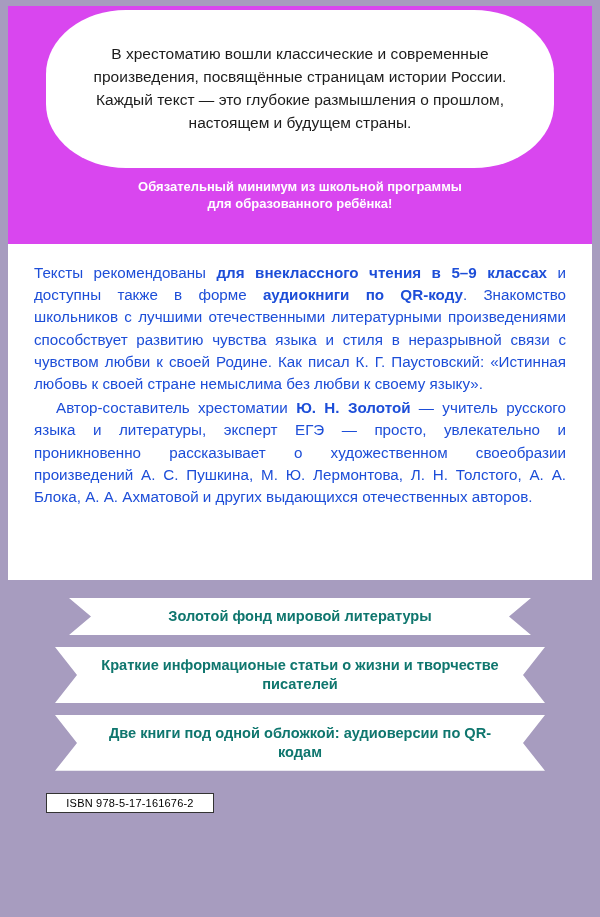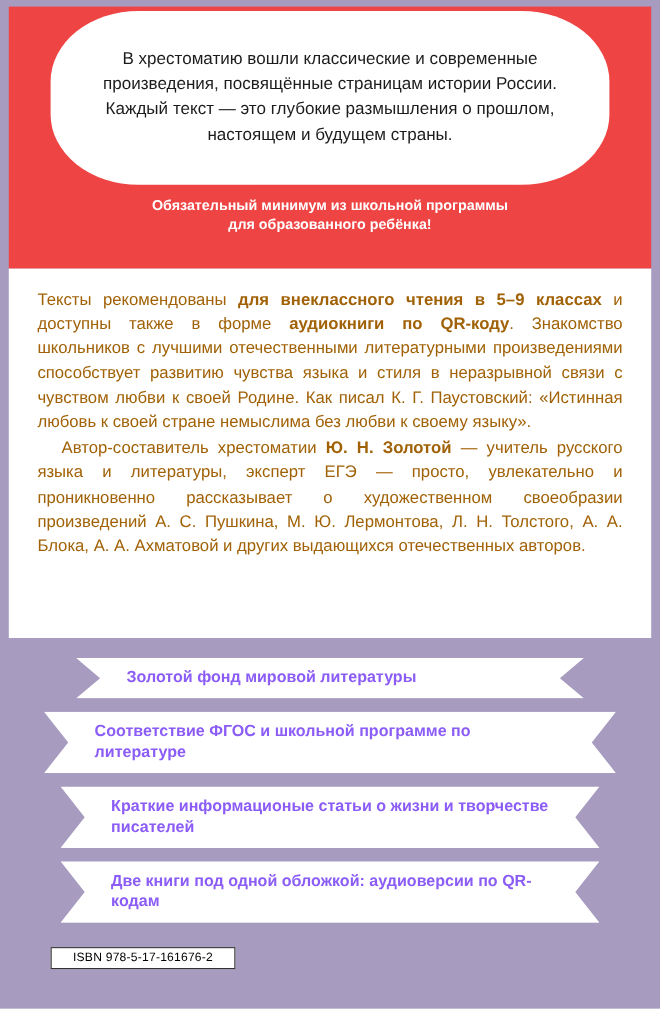--- a/index.html
+++ b/index.html
@@ -18,21 +18,21 @@
     width: 600px;
     height: 917px;
     background: #a79cbf;
     box-sizing: border-box;
     padding: 6px 8px 8px 8px;
   }
 
   
   .top-panel {
     position: relative;
-    background: #ef4444;
+    background: #d946ef;
     height: 238px;
   }
   .blurb {
     position: absolute;
     left: 38px;
     top: 4px;
     width: 508px;
     height: 158px;
     background: #ffffff;
     border-radius: 80px / 64px;
@@ -63,43 +63,44 @@
   
   .main-text {
     background: #ffffff;
     padding: 18px 26px 18px 26px;
     min-height: 300px;
   }
   .main-text p {
     margin: 0 0 2px 0;
     font-size: 15.2px;
     line-height: 1.46;
-    color: #a16207;
+    color: #1d4ed8;
     text-align: justify;
     text-indent: 0;
   }
   .main-text p.indent {
     text-indent: 22px;
   }
   .main-text b {
     font-weight: bold;
   }
 
   
   .ribbons {
     padding: 18px 0 4px 0;
   }
   .ribbon {
     position: relative;
     background: #ffffff;
     margin: 0 auto 12px auto;
+    text-align: center;
     font-weight: bold;
     font-size: 14.6px;
     line-height: 1.3;
-    color: #8b5cf6;
+    color: #0f766e;
     padding: 9px 46px;
     box-sizing: border-box;
     clip-path: polygon(0% 0%, 100% 0%, calc(100% - 22px) 50%, 100% 100%, 0% 100%, 22px 50%);
   }
   .ribbon.w1 { width: 462px; }
   .ribbon.w2 { width: 520px; }
   .ribbon.w3 { width: 490px; }
   .ribbon.w4 { width: 490px; }
   .ribbon.w5 { width: 476px; }
 
@@ -146,21 +147,20 @@
     <p>
       <span>Тексты рекомендованы </span><b>для внеклассного чтения в 5–9 классах</b><span> и доступны также в форме </span><b>аудиокниги по QR-коду</b><span>. Знакомство школьников с лучшими отечественными литературными произведениями способствует развитию чувства языка и стиля в неразрывной связи с чувством любви к своей Родине. Как писал К. Г. Паустовский: «Истинная любовь к своей стране немыслима без любви к своему языку».</span>
     </p>
     <p class="indent">
       <span>Автор-составитель хрестоматии </span><b>Ю. Н. Золотой</b><span> — учитель русского языка и литературы, эксперт ЕГЭ  —  просто, увлекательно и проникновенно рассказывает о художественном своеобразии произведений А. С. Пушкина, М. Ю. Лермонтова, Л. Н. Толстого, А. А. Блока, А. А. Ахматовой и других выдающихся отечественных авторов.</span>
     </p>
   </div>
 
   <div class="ribbons">
     <div class="ribbon w1">Золотой фонд мировой литературы</div>
-    <div class="ribbon w2">Соответствие ФГОС и школьной программе по литературе</div>
     <div class="ribbon w3">Краткие информационые статьи о жизни и творчестве писателей</div>
     <div class="ribbon w4">Две книги под одной обложкой: аудиоверсии по QR-кодам</div>
   </div>
 
   <div class="footer">
 
     <div class="barcode-box">
       <div class="isbn-label">ISBN 978-5-17-161676-2</div>
 
     </div>

